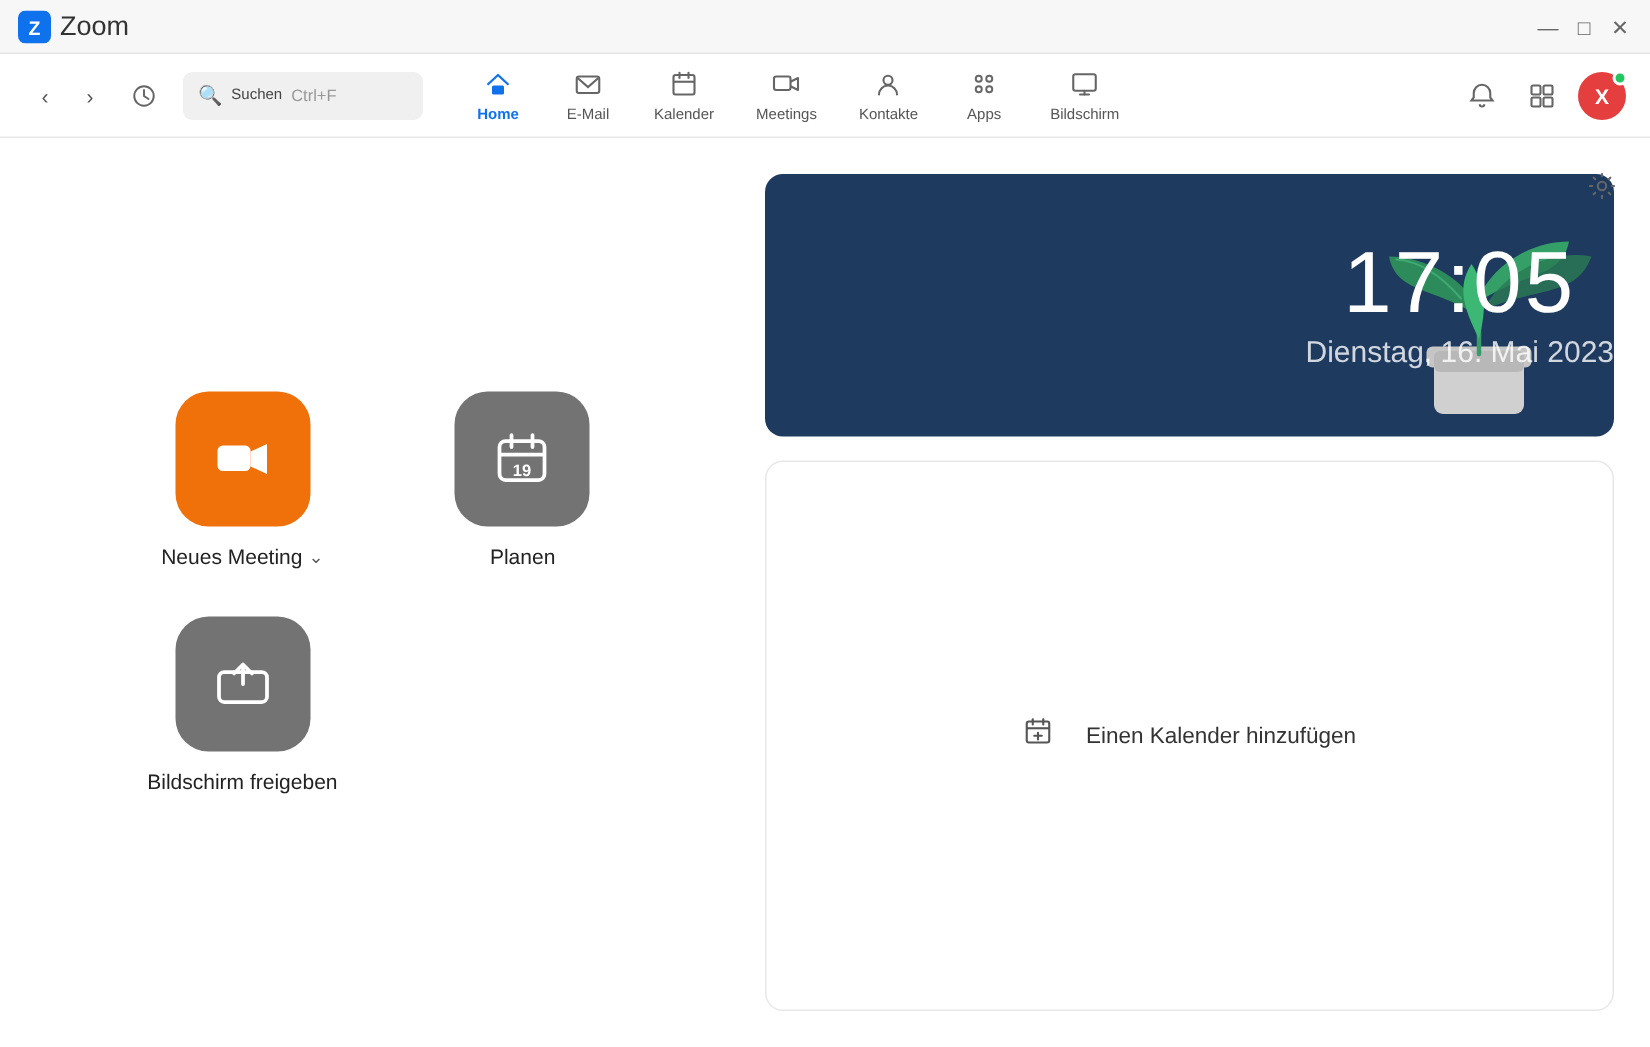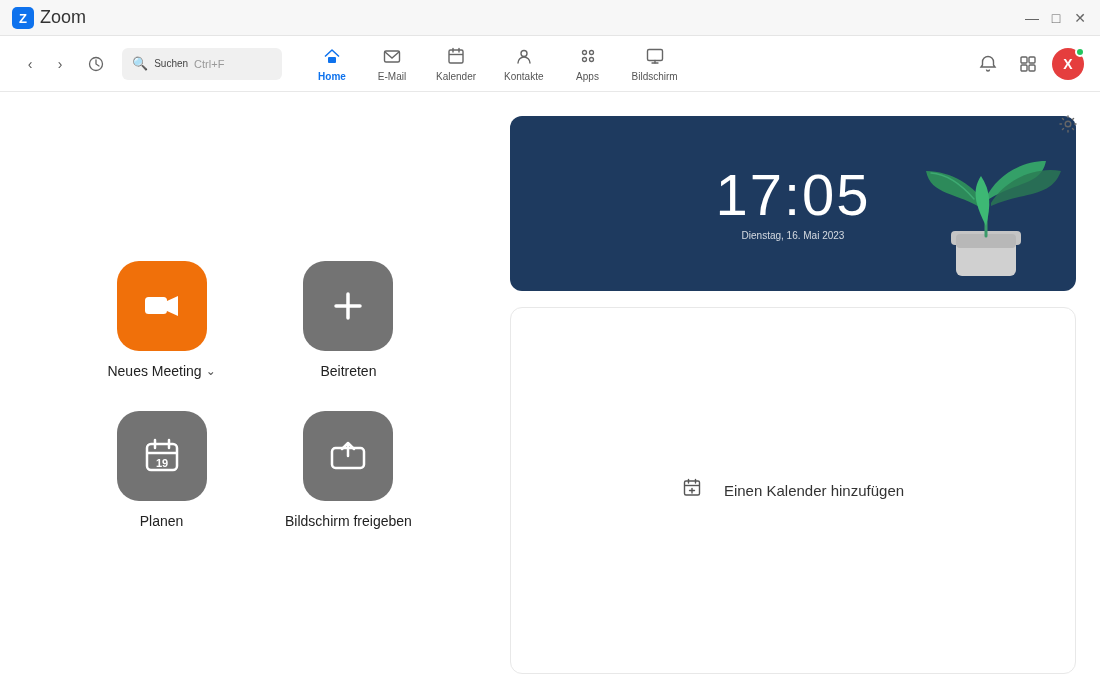--- a/index.html
+++ b/index.html
@@ -288,37 +288,37 @@
       gap: 16px;
     }
 
     
     .clock-card {
       background: #1e3a5f;
       border-radius: 12px;
       height: 175px;
       display: flex;
       align-items: center;
-      justify-content: center;
+      justify-content: flex-end;
       position: relative;
       overflow: hidden;
     }
     .clock-card-content {
       text-align: center;
       z-index: 2;
     }
     .clock-time {
       font-size: 58px;
       font-weight: 300;
       color: #fff;
       letter-spacing: 2px;
       line-height: 1;
     }
     .clock-date {
-      font-size: 10px;
+      font-size: 20px;
       color: rgba(255,255,255,0.8);
       margin-top: 6px;
     }
     .clock-decoration {
       position: absolute;
       right: 0;
       bottom: 0;
       width: 200px;
       height: 175px;
     }
@@ -419,20 +419,29 @@
             <rect x="3" y="4" width="14" height="13" rx="1.5" stroke="#666" stroke-width="1.4" fill="none"></rect>
             <line x1="7" y1="2.5" x2="7" y2="6" stroke="#666" stroke-width="1.4" stroke-linecap="round"></line>
             <line x1="13" y1="2.5" x2="13" y2="6" stroke="#666" stroke-width="1.4" stroke-linecap="round"></line>
             <line x1="3" y1="8.5" x2="17" y2="8.5" stroke="#666" stroke-width="1.4"></line>
           </svg>
       </span>
       <span class="nav-tab-label">Kalender</span>
     </button>
 
 
+    <button class="nav-tab">
+      <span class="nav-tab-icon">
+        <svg width="20" height="20" viewBox="0 0 20 20" fill="none">
+            <rect x="2" y="5" width="11" height="9" rx="1.5" stroke="#666" stroke-width="1.4" fill="none"></rect>
+            <polyline points="13,8.5 18,6 18,14 13,11.5" stroke="#666" stroke-width="1.4" fill="none" stroke-linejoin="round"></polyline>
+          </svg>
+      </span>
+      <span class="nav-tab-label">Meetings</span>
+    </button>
 
     <button class="nav-tab">
       <span class="nav-tab-icon">
         <svg width="20" height="20" viewBox="0 0 20 20" fill="none">
             <circle cx="10" cy="7.5" r="3" stroke="#666" stroke-width="1.4" fill="none"></circle>
             <path d="M4 17c0-3.3 2.7-6 6-6s6 2.7 6 6" stroke="#666" stroke-width="1.4" fill="none" stroke-linecap="round"></path>
           </svg>
       </span>
       <span class="nav-tab-label">Kontakte</span>
     </button>
@@ -501,31 +510,20 @@
             <rect x="5" y="13" width="22" height="17" rx="3.5" fill="white"></rect>
             <polygon points="27,17 38,12 38,32 27,27" fill="white"></polygon>
           </svg>
         </button>
         <div class="action-label">
           <span>Neues Meeting</span>
           <span class="action-chevron">⌄</span>
         </div>
       </div>
 
-      <div class="action-item">
-        <button class="action-btn-icon blue">
-          <svg width="44" height="44" viewBox="0 0 44 44" fill="none">
-            <line x1="22" y1="10" x2="22" y2="34" stroke="white" stroke-width="3.5" stroke-linecap="round"></line>
-            <line x1="10" y1="22" x2="34" y2="22" stroke="white" stroke-width="3.5" stroke-linecap="round"></line>
-          </svg>
-        </button>
-        <div class="action-label">
-          <span>Beitreten</span>
-        </div>
-      </div>
 
       <div class="action-item">
         <button class="action-btn-icon blue">
           <svg width="44" height="44" viewBox="0 0 44 44" fill="none">
             <rect x="7" y="10" width="30" height="26" rx="4" fill="none" stroke="white" stroke-width="2.5"></rect>
             <line x1="15" y1="6" x2="15" y2="14" stroke="white" stroke-width="2.5" stroke-linecap="round"></line>
             <line x1="29" y1="6" x2="29" y2="14" stroke="white" stroke-width="2.5" stroke-linecap="round"></line>
             <line x1="7" y1="19" x2="37" y2="19" stroke="white" stroke-width="2.5"></line>
             <text x="22" y="33" text-anchor="middle" fill="white" font-size="11" font-weight="bold" font-family="Arial">19</text>
           </svg>

